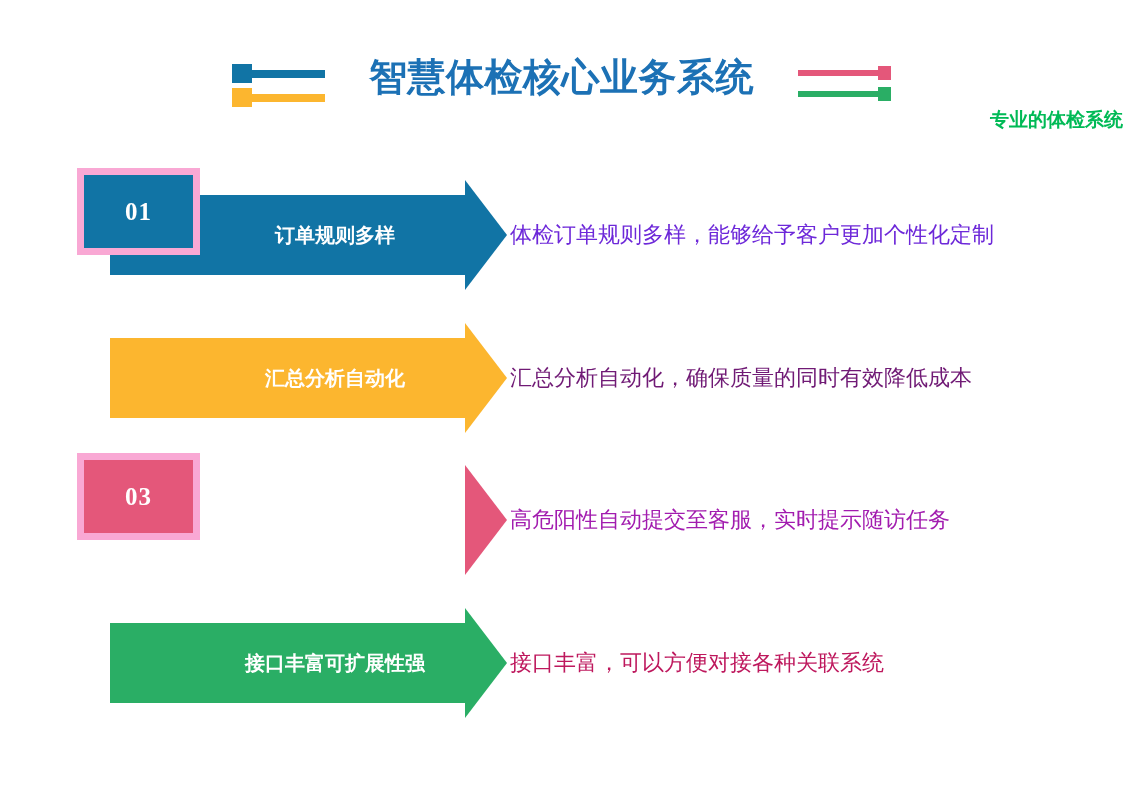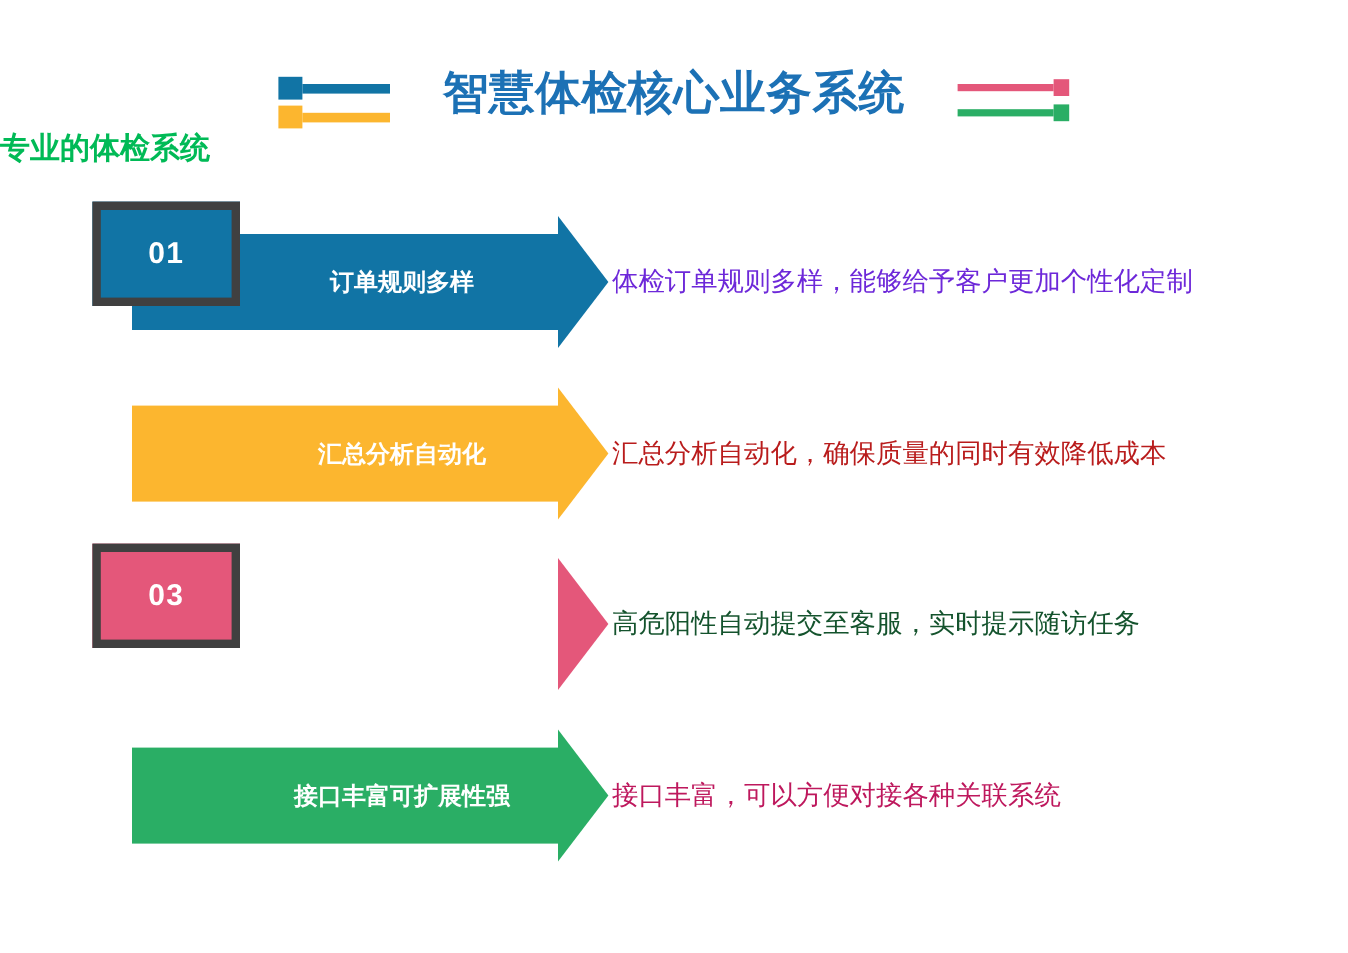--- a/index.html
+++ b/index.html
@@ -2,40 +2,40 @@
 <html><head>
 <meta charset="utf-8">
 <style>
   html, body { margin: 0; padding: 0; background: #ffffff; }
   .slide {
     position: relative;
     width: 1123px;
     height: 794px;
     background: #ffffff;
     overflow: hidden;
-    font-family: Liberation Sans, sans-serif;
+    font-family: Liberation Serif, serif;
   }
 
   
   .title {
     position: absolute;
     top: 52px; left: 0;
     width: 100%;
     margin: 0;
     text-align: center;
     font-size: 38px;
     font-weight: bold;
     letter-spacing: 0.5px;
   }
   .subtitle {
     position: absolute;
     top: 107px; left: 0;
     width: 100%;
-    text-align: left;
-    font-size: 25px;
+    text-align: right;
+    font-size: 19px;
     font-weight: bold;
   }
 
   
   .deco-line { position: absolute; }
   .deco-line .sq  { position: absolute; background: var(--c); }
   .deco-line .bar { position: absolute; background: var(--c); }
 
   .deco-left  { width: 93px; height: 19px; }
   .deco-left .sq  { left: 0; top: 0; width: 20px; height: 19px; }
@@ -82,21 +82,21 @@
     width: 0; height: 0;
     border-top: 55px solid transparent;
     border-bottom: 55px solid transparent;
     border-left: 42px solid var(--c);
   }
   .badge {
     position: absolute;
     left: 77px; top: -7px;
     width: 109px; height: 73px;
     box-sizing: content-box;
-    border: 7px solid #404040;
+    border: 7px solid #f9a8d4;
     background: var(--c);
     display: flex;
     align-items: center;
     justify-content: center;
     color: #ffffff;
     font-weight: bold;
     font-size: 25px;
     letter-spacing: 1px;
     text-align: right;
   }
@@ -151,29 +151,29 @@
       <span>01</span>
     </div>
     <div class="desc" style="color: #6d28d9;">体检订单规则多样，能够给予客户更加个性化定制</div>
   </section>
 
   <section class="row" id="row-1" data-row-index="1" style="--c: #FCB62F;">
     <div class="arrow-body">
       <div class="arrow-label">汇总分析自动化</div>
     </div>
     <div class="arrow-head"></div>
-    <div class="desc" style="color: #b91c1c;">汇总分析自动化，确保质量的同时有效降低成本</div>
+    <div class="desc" style="color: #701a75;">汇总分析自动化，确保质量的同时有效降低成本</div>
   </section>
 
   <section class="row" id="row-2" data-row-index="2" style="--c: #E4577A;">
     <div class="arrow-head"></div>
     <div class="badge">
       <span>03</span>
     </div>
-    <div class="desc" style="color: #14532d;">高危阳性自动提交至客服，实时提示随访任务</div>
+    <div class="desc" style="color: #a21caf;">高危阳性自动提交至客服，实时提示随访任务</div>
   </section>
 
   <section class="row" id="row-3" data-row-index="3" style="--c: #2AAE65;">
     <div class="arrow-body">
       <div class="arrow-label">接口丰富可扩展性强</div>
     </div>
     <div class="arrow-head"></div>
     <div class="desc" style="color: #be185d;">接口丰富，可以方便对接各种关联系统</div>
   </section>
 

